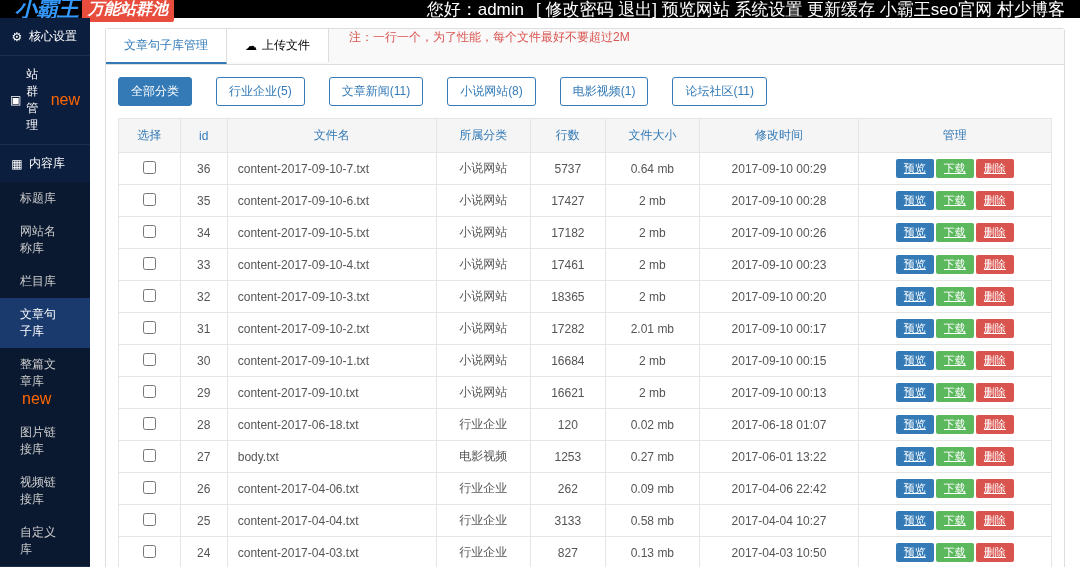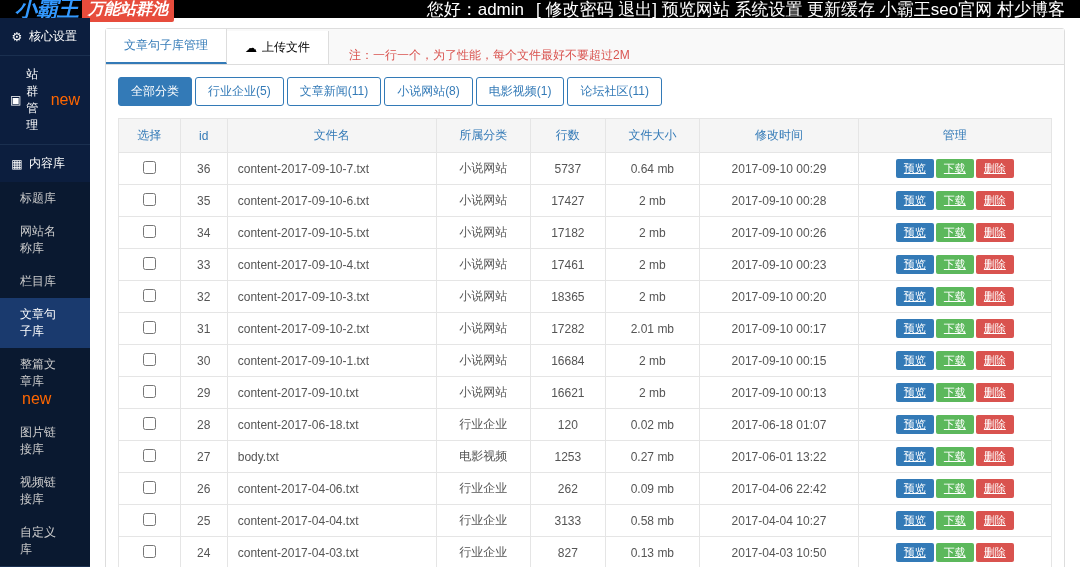--- a/index.html
+++ b/index.html
@@ -13,26 +13,26 @@
 .container { display: flex; height: calc(100vh - 30px); }
 .sidebar { width: 90px; background: #0c1e3e; color: #fff; overflow-y: auto; flex-shrink: 0; }
 .side-group { border-bottom: 1px solid #1a2f4f; }
 .side-title { padding: 10px 10px; font-size: 12px; cursor: pointer; display: flex; align-items: center; gap: 5px; }
 .side-title .icon { width: 14px; display: inline-block; text-align: center; }
 .side-sub { padding: 8px 23px 8px 20px; font-size: 12px; cursor: pointer; color: #ccc; background: #0a1930; }
 .side-sub:hover, .side-sub.active { background: #1a3a6e; color: #fff; }
 .badge-new { color: #ff6600; font-size: 16px; margin-left: 2px; }
 .main { flex: 1; padding: 10px 15px; overflow-y: auto; }
 .card { border: 1px solid #ddd; border-radius: 3px; }
-.tabs { display: flex; border-bottom: 1px solid #ddd; align-items: flex-end; background: #f9f9f9; }
+.tabs { display: flex; border-bottom: 1px solid #ddd; align-items: flex-start; background: #f9f9f9; }
 .tab { padding: 8px 18px; border-right: 1px solid #ddd; cursor: pointer; background: #fff; display: flex; align-items: center; gap: 5px; }
 .tab.active { border-bottom: 2px solid #337ab7; color: #337ab7; }
 .tab-note { color: #d9534f; margin-left: 20px; font-size: 12px; }
 .content { padding: 12px; }
-.filter-row { margin-bottom: 12px; display: flex; gap: 3px; }
+.filter-row { margin-bottom: 12px; display: flex; gap: 24px; }
 .filter-btn { border: 1px solid #337ab7; color: #337ab7; padding: 5px 12px; border-radius: 3px; background: #fff; cursor: pointer; font-size: 12px; }
 .filter-btn.active { background: #337ab7; color: #fff; }
 table { width: 100%; border-collapse: collapse; font-size: 12px; }
 th { background: #f5f5f5; color: #337ab7; padding: 8px 10px; border: 1px solid #e5e5e5; text-align: center; font-weight: normal; }
 td { padding: 6px 10px; border: 1px solid #e5e5e5; text-align: center; color: #555; }
 .btn-xs { padding: 2px 8px; border-radius: 2px; color: #fff; font-size: 11px; border: none; cursor: pointer; margin: 0 1px; text-decoration: underline; }
 .btn-primary { background: #337ab7; }
 .btn-success { background: #5cb85c; }
 .btn-danger { background: #d9534f; }
 td.left { text-align: left; }

